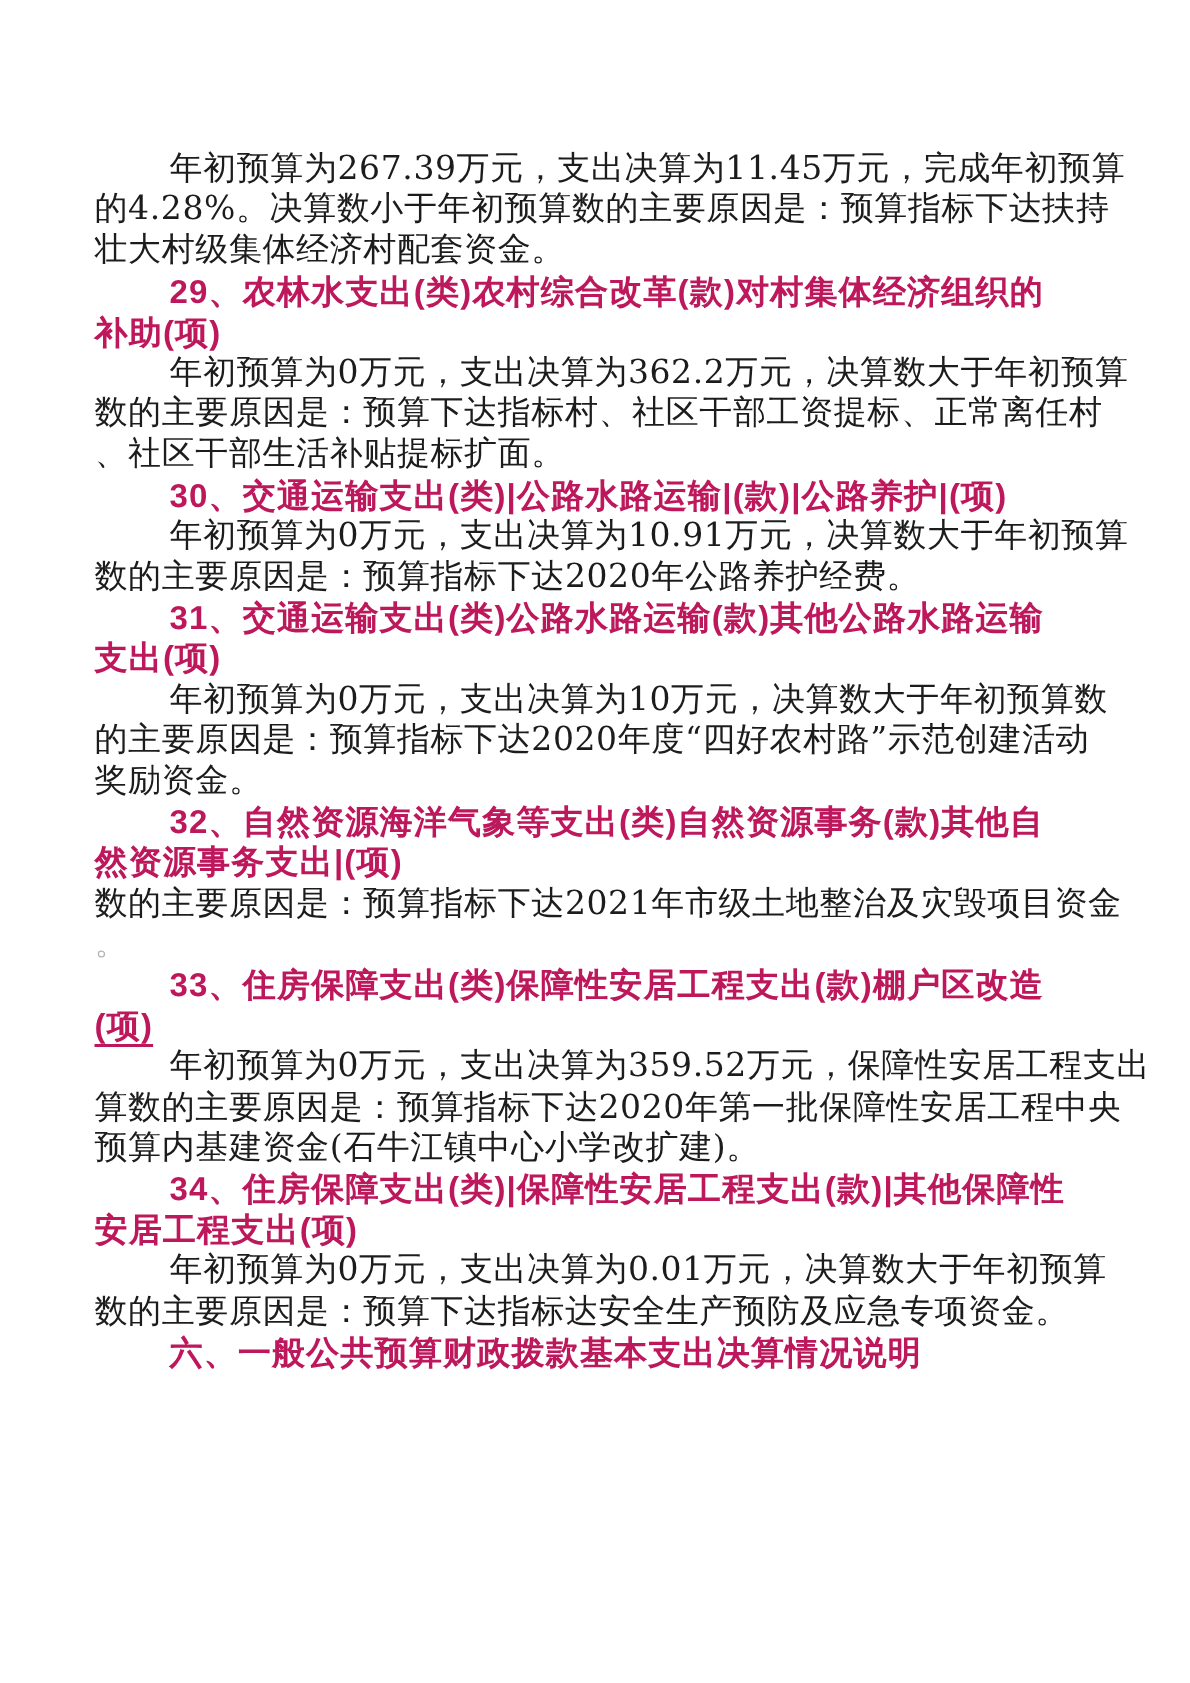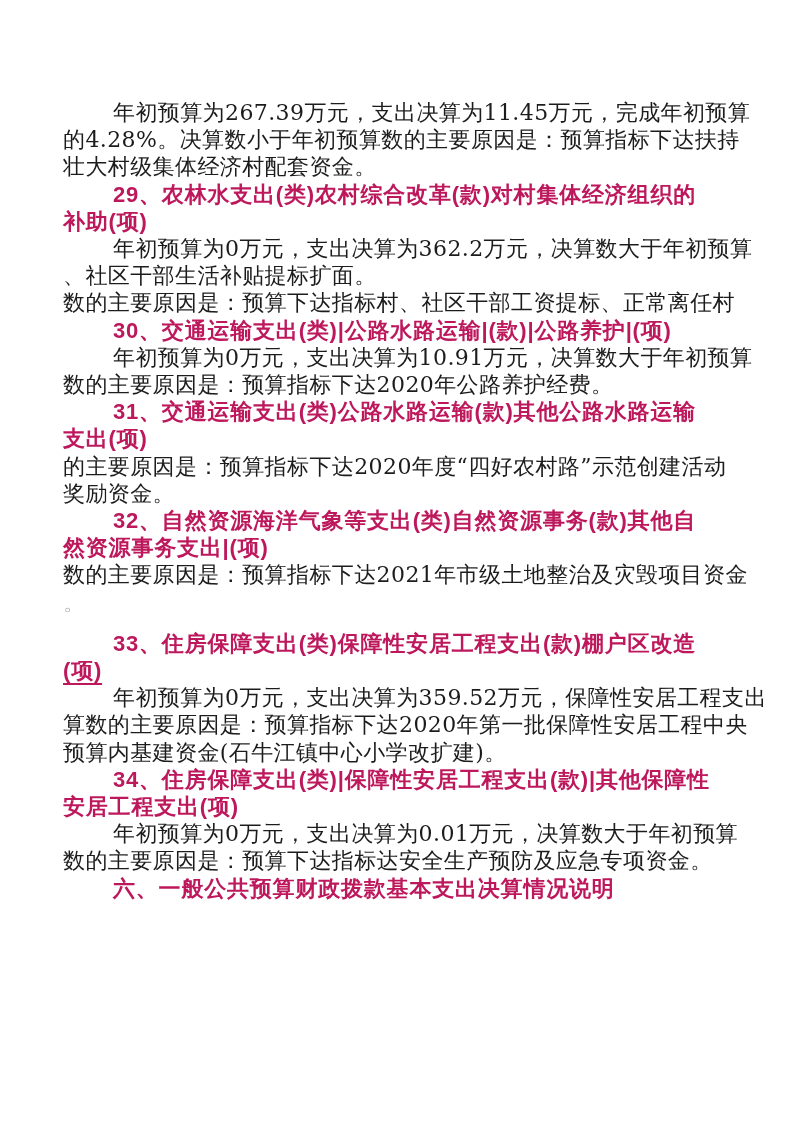--- a/index.html
+++ b/index.html
@@ -30,21 +30,21 @@
     white-space: nowrap;
     min-height: 27.2px;
   }
   .indent { text-indent: 50px; }
   .heading .line {
     font-family: "Liberation Sans", "DejaVu Sans", sans-serif;
     font-weight: 700;
     color: #be185d;
     letter-spacing: 0.8px;
   }
-  .gap-before { margin-top: 14px; }
+  .gap-before { }
   .faint {
     color: #8d8d8d;
     opacity: 0.65;
   }
   .underline-parens {
     text-decoration: underline;
     text-underline-offset: 5px;
     text-decoration-thickness: 1.5px;
   }
 </style>
@@ -59,37 +59,38 @@
       <div class="line">的4.28%。决算数小于年初预算数的主要原因是：预算指标下达扶持</div>
       <div class="line">壮大村级集体经济村配套资金。</div>
     </div>
 
     <div class="block heading">
       <div class="line indent">29、农林水支出(类)农村综合改革(款)对村集体经济组织的</div>
       <div class="line">补助(项)</div>
     </div>
     <div class="block paragraph">
       <div class="line indent">年初预算为0万元，支出决算为362.2万元，决算数大于年初预算</div>
+      <div class="line">数的主要原因是：预算下达指标村、社区干部工资提标、正常离任村</div>
       <div class="line">、社区干部生活补贴提标扩面。</div>
-      <div class="line">数的主要原因是：预算下达指标村、社区干部工资提标、正常离任村</div>
     </div>
 
     <div class="block heading">
       <div class="line indent">30、交通运输支出(类)|公路水路运输|(款)|公路养护|(项)</div>
     </div>
     <div class="block paragraph">
       <div class="line indent">年初预算为0万元，支出决算为10.91万元，决算数大于年初预算</div>
       <div class="line">数的主要原因是：预算指标下达2020年公路养护经费。</div>
     </div>
 
     <div class="block heading">
       <div class="line indent">31、交通运输支出(类)公路水路运输(款)其他公路水路运输</div>
       <div class="line">支出(项)</div>
     </div>
     <div class="block paragraph">
+      <div class="line indent">年初预算为0万元，支出决算为10万元，决算数大于年初预算数</div>
       <div class="line">的主要原因是：预算指标下达2020年度“四好农村路”示范创建活动</div>
       <div class="line">奖励资金。</div>
     </div>
 
     <div class="block heading">
       <div class="line indent">32、自然资源海洋气象等支出(类)自然资源事务(款)其他自</div>
       <div class="line">然资源事务支出|(项)</div>
     </div>
     <div class="block paragraph">
       <div class="line">数的主要原因是：预算指标下达2021年市级土地整治及灾毁项目资金</div>

